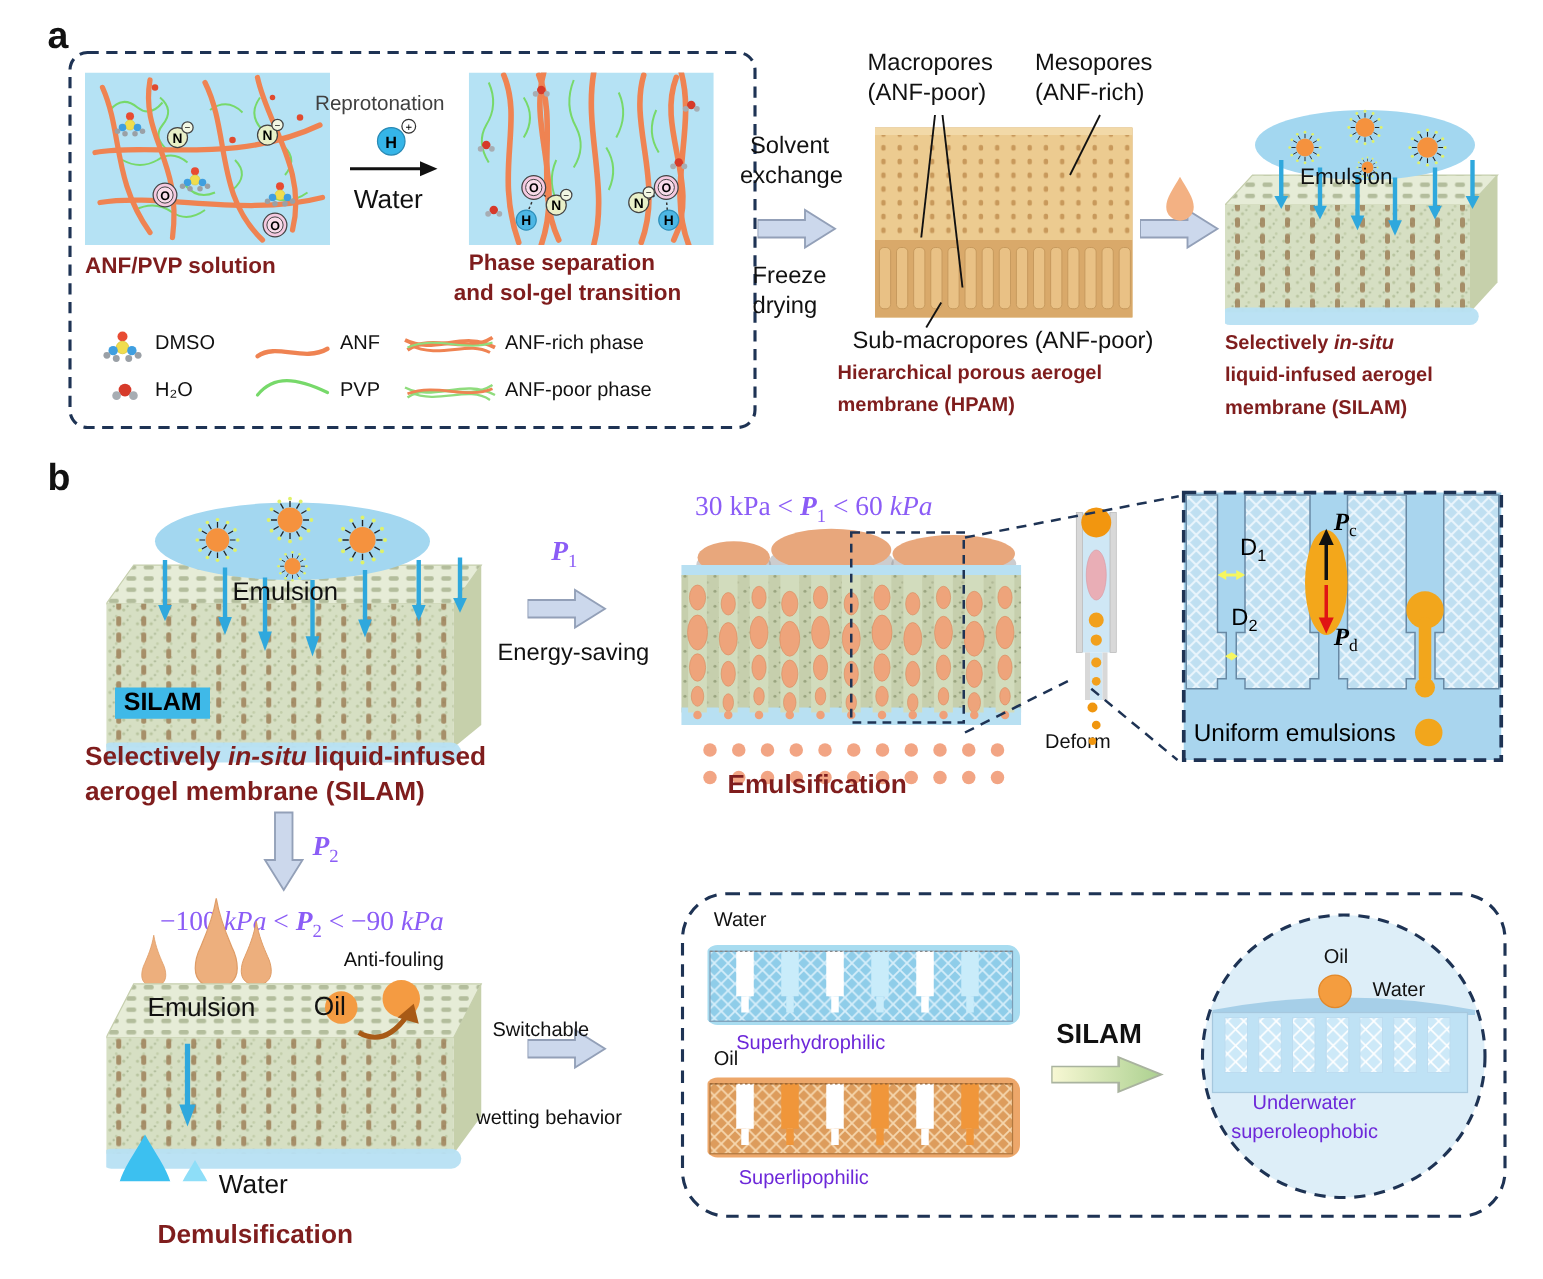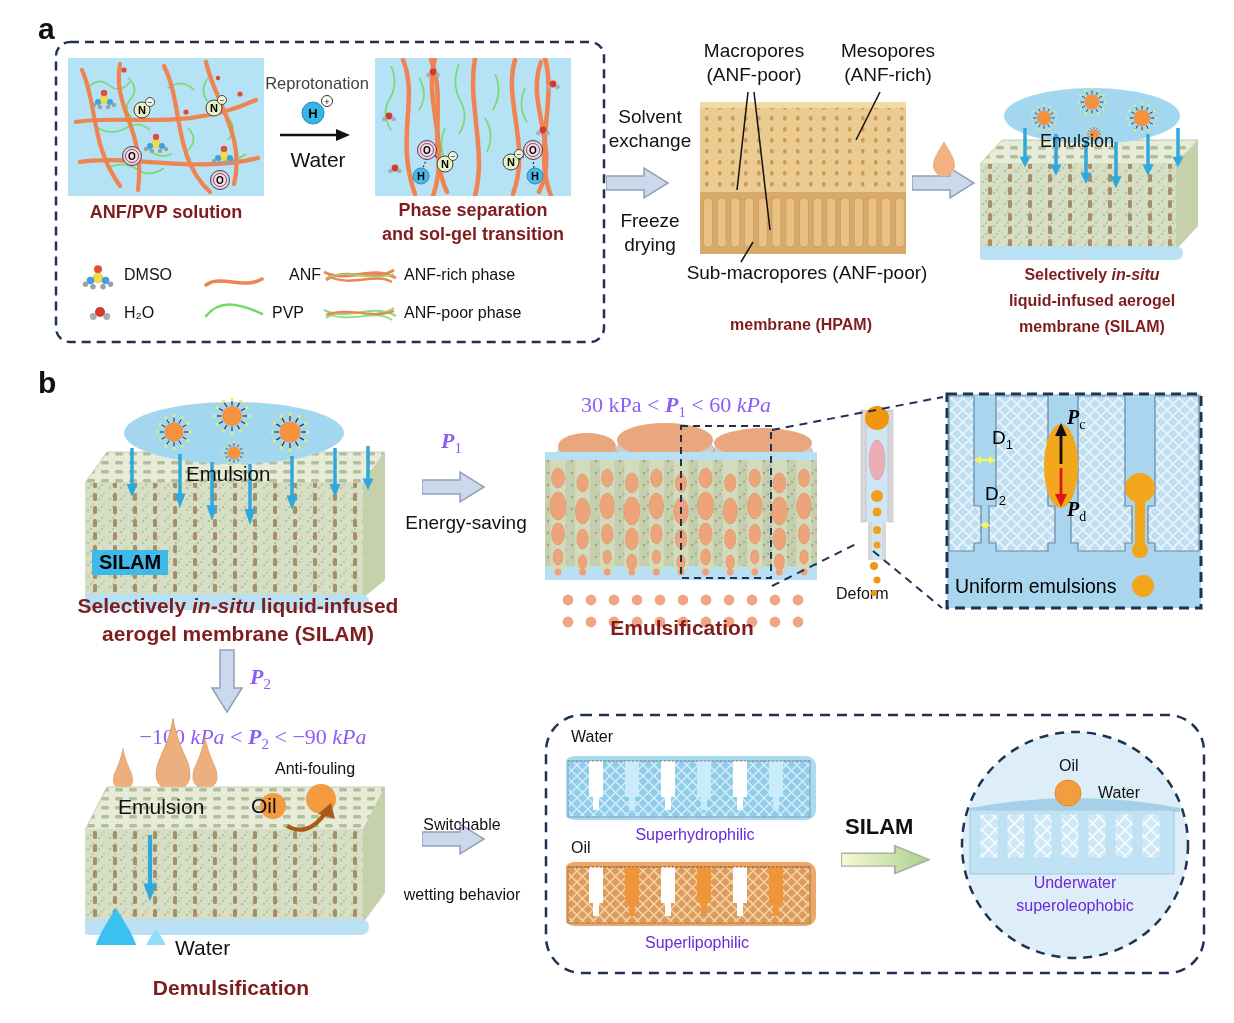--- a/index.html
+++ b/index.html
@@ -1,19 +1,19 @@
 <!DOCTYPE html>
 <html><head>
 <meta charset="utf-8">
 <style>
 *{margin:0;padding:0;box-sizing:border-box}
 body{font-family:"Liberation Sans",sans-serif;background:#fff;color:#111}
 #fig{position:relative;width:1234px;height:1023px;background:#fff;overflow:hidden}
 .abs{position:absolute}
-.ctr{text-align:center}
+.ctr{}
 .panel-label{font-size:30px;font-weight:bold}
 .blue{color:#404040}
 .cap{color:#7f1d1d;font-weight:bold}
 .red{color:#6d28d9}
 .it{font-style:italic}
 .math{font-family:"Liberation Serif",serif;color:#8b5cf6}
 .math .p{font-style:italic;font-weight:bold}
 .math .iu{font-style:italic}
 sub{font-size:68%}
 .t18{font-size:18px}.t19{font-size:19px}.t20{font-size:16px}.t21{font-size:21px}.t22{font-size:22px}
@@ -235,21 +235,21 @@
   <div class="abs ctr cap t18" style="left:375px;top:200px;width:196px">Phase separation</div>
   <div class="abs ctr cap t18" style="left:363px;top:224px;width:220px">and sol-gel transition</div>
 
   <svg class="abs" style="left:76px;top:258px" width="44" height="40">
       <use href="#dmso" x="22" y="20" transform="translate(22,20) scale(1.25) translate(-22,-20)"></use>
     </svg>
   <div class="abs t20" style="left:124px;top:266px">DMSO</div>
   <svg class="abs" style="left:203px;top:272px" width="62" height="20">
       <path d="M3,13 C18,2 40,18 59,7" stroke="#ef8352" stroke-width="3.5" fill="none" stroke-linecap="round"></path>
     </svg>
-  <div class="abs t20" style="left:289px;top:266px">ANF</div>
+  <div class="abs t20" style="left:272px;top:266px">ANF</div>
   <svg class="abs" style="left:322px;top:258px" width="76" height="34">
     <path d="M4,22 C24,8 50,26 72,12" stroke="#ef8352" stroke-width="3" fill="none"></path>
     <path d="M2,14 C26,26 48,6 74,20" stroke="#ef8352" stroke-width="3" fill="none"></path>
     <path d="M6,18 C30,30 52,14 70,24" stroke="#ef8352" stroke-width="2.4" fill="none"></path>
     <path d="M4,20 C28,10 50,24 72,16" stroke="#8fdc7d" stroke-width="1.6" fill="none"></path>
   </svg>
   <div class="abs t20" style="left:404px;top:266px">ANF-rich phase</div>
   <svg class="abs" style="left:84px;top:302px" width="34" height="26">
       <use href="#h2omol" transform="translate(16,10) scale(1.5)"></use>
     </svg>
@@ -295,20 +295,21 @@
         <rect x="167.89999999999998" y="96" width="9" height="49" rx="3.5" fill="#e9c185" stroke="#c79a5e" stroke-width="0.8"></rect>
         <rect x="181.6" y="96" width="9" height="49" rx="3.5" fill="#e9c185" stroke="#c79a5e" stroke-width="0.8"></rect>
         <rect x="195.29999999999998" y="96" width="9" height="49" rx="3.5" fill="#e9c185" stroke="#c79a5e" stroke-width="0.8"></rect>
       </g>
   </svg>
   <div class="abs ctr t19" style="left:694px;top:40px;width:120px">Macropores</div>
   <div class="abs ctr t19" style="left:694px;top:64px;width:120px">(ANF-poor)</div>
   <div class="abs ctr t19" style="left:828px;top:40px;width:120px">Mesopores</div>
   <div class="abs ctr t19" style="left:828px;top:64px;width:120px">(ANF-rich)</div>
   <div class="abs ctr t19" style="left:682px;top:262px;width:250px">Sub-macropores (ANF-poor)</div>
+  <div class="abs ctr cap t20" style="left:670px;top:290px;width:262px">Hierarchical porous aerogel</div>
   <div class="abs ctr cap t20" style="left:670px;top:316px;width:262px">membrane (HPAM)</div>
 
   <svg class="abs" style="left:912px;top:166px" width="66" height="36">
     <use href="#barrow" fill="#ccd8ec" stroke="#93a0b8" stroke-width="1.5"></use>
   </svg>
 
   <svg class="abs" style="left:980px;top:134px" width="222" height="130">
     <polygon points="22,6 218,6 196,30 0,30" fill="url(#pTop)" stroke="#c6cfae"></polygon>
     <rect x="0" y="30" width="196" height="86" fill="url(#pSpeck)"></rect>
     <rect x="0" y="30" width="196" height="86" fill="url(#pStripe)"></rect>

